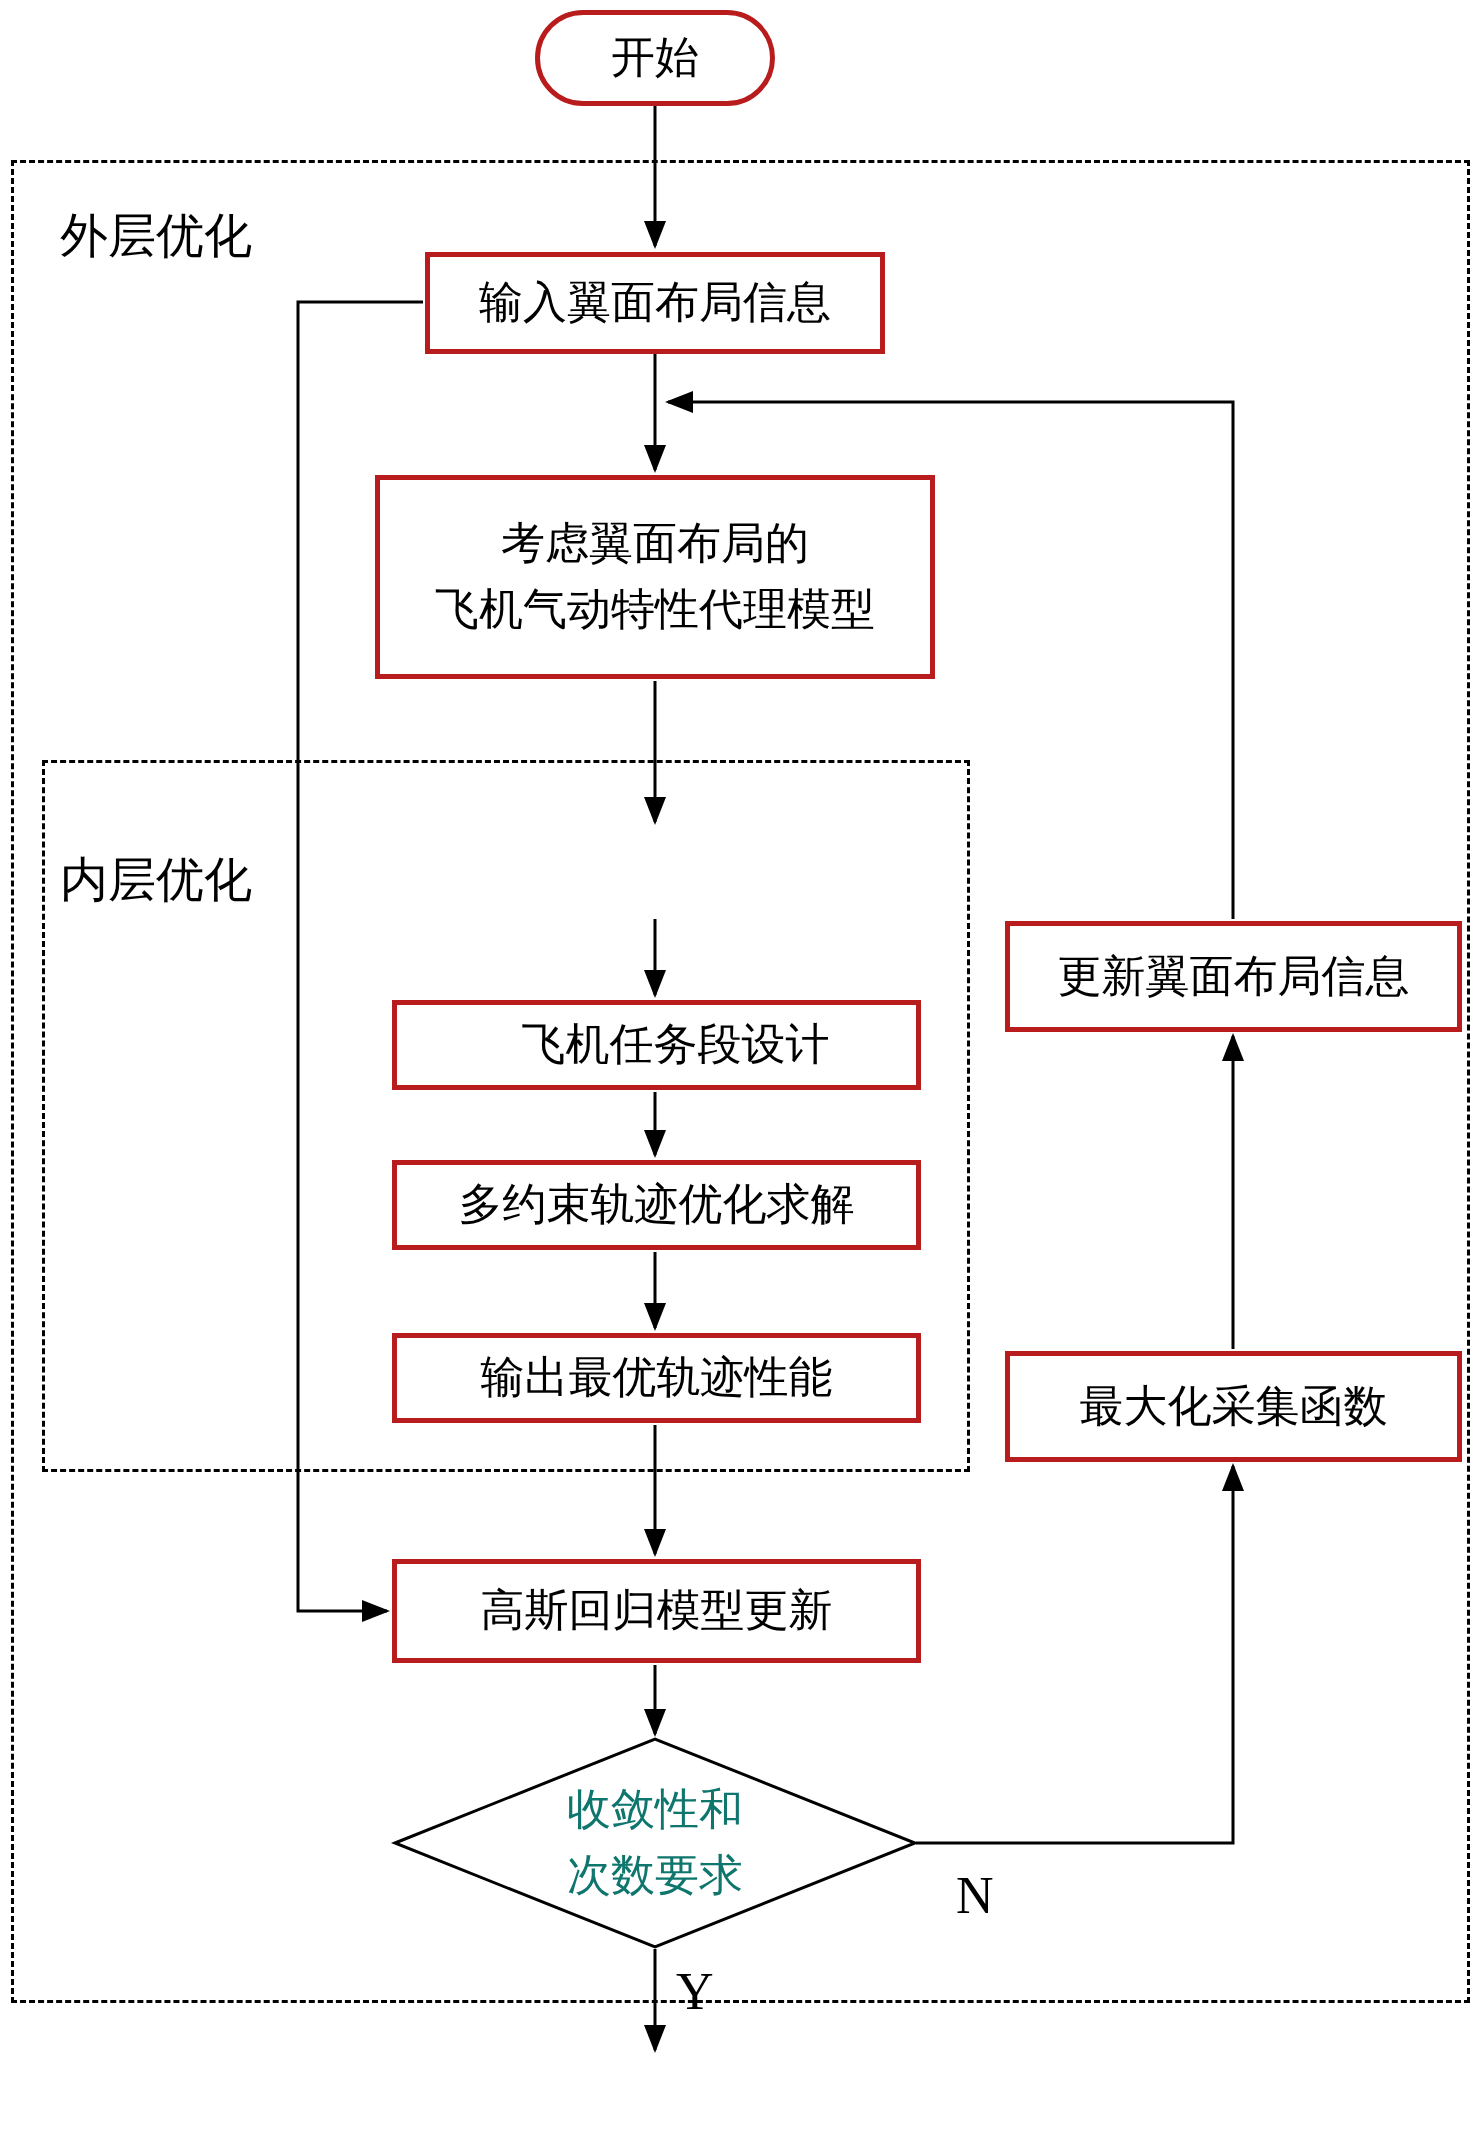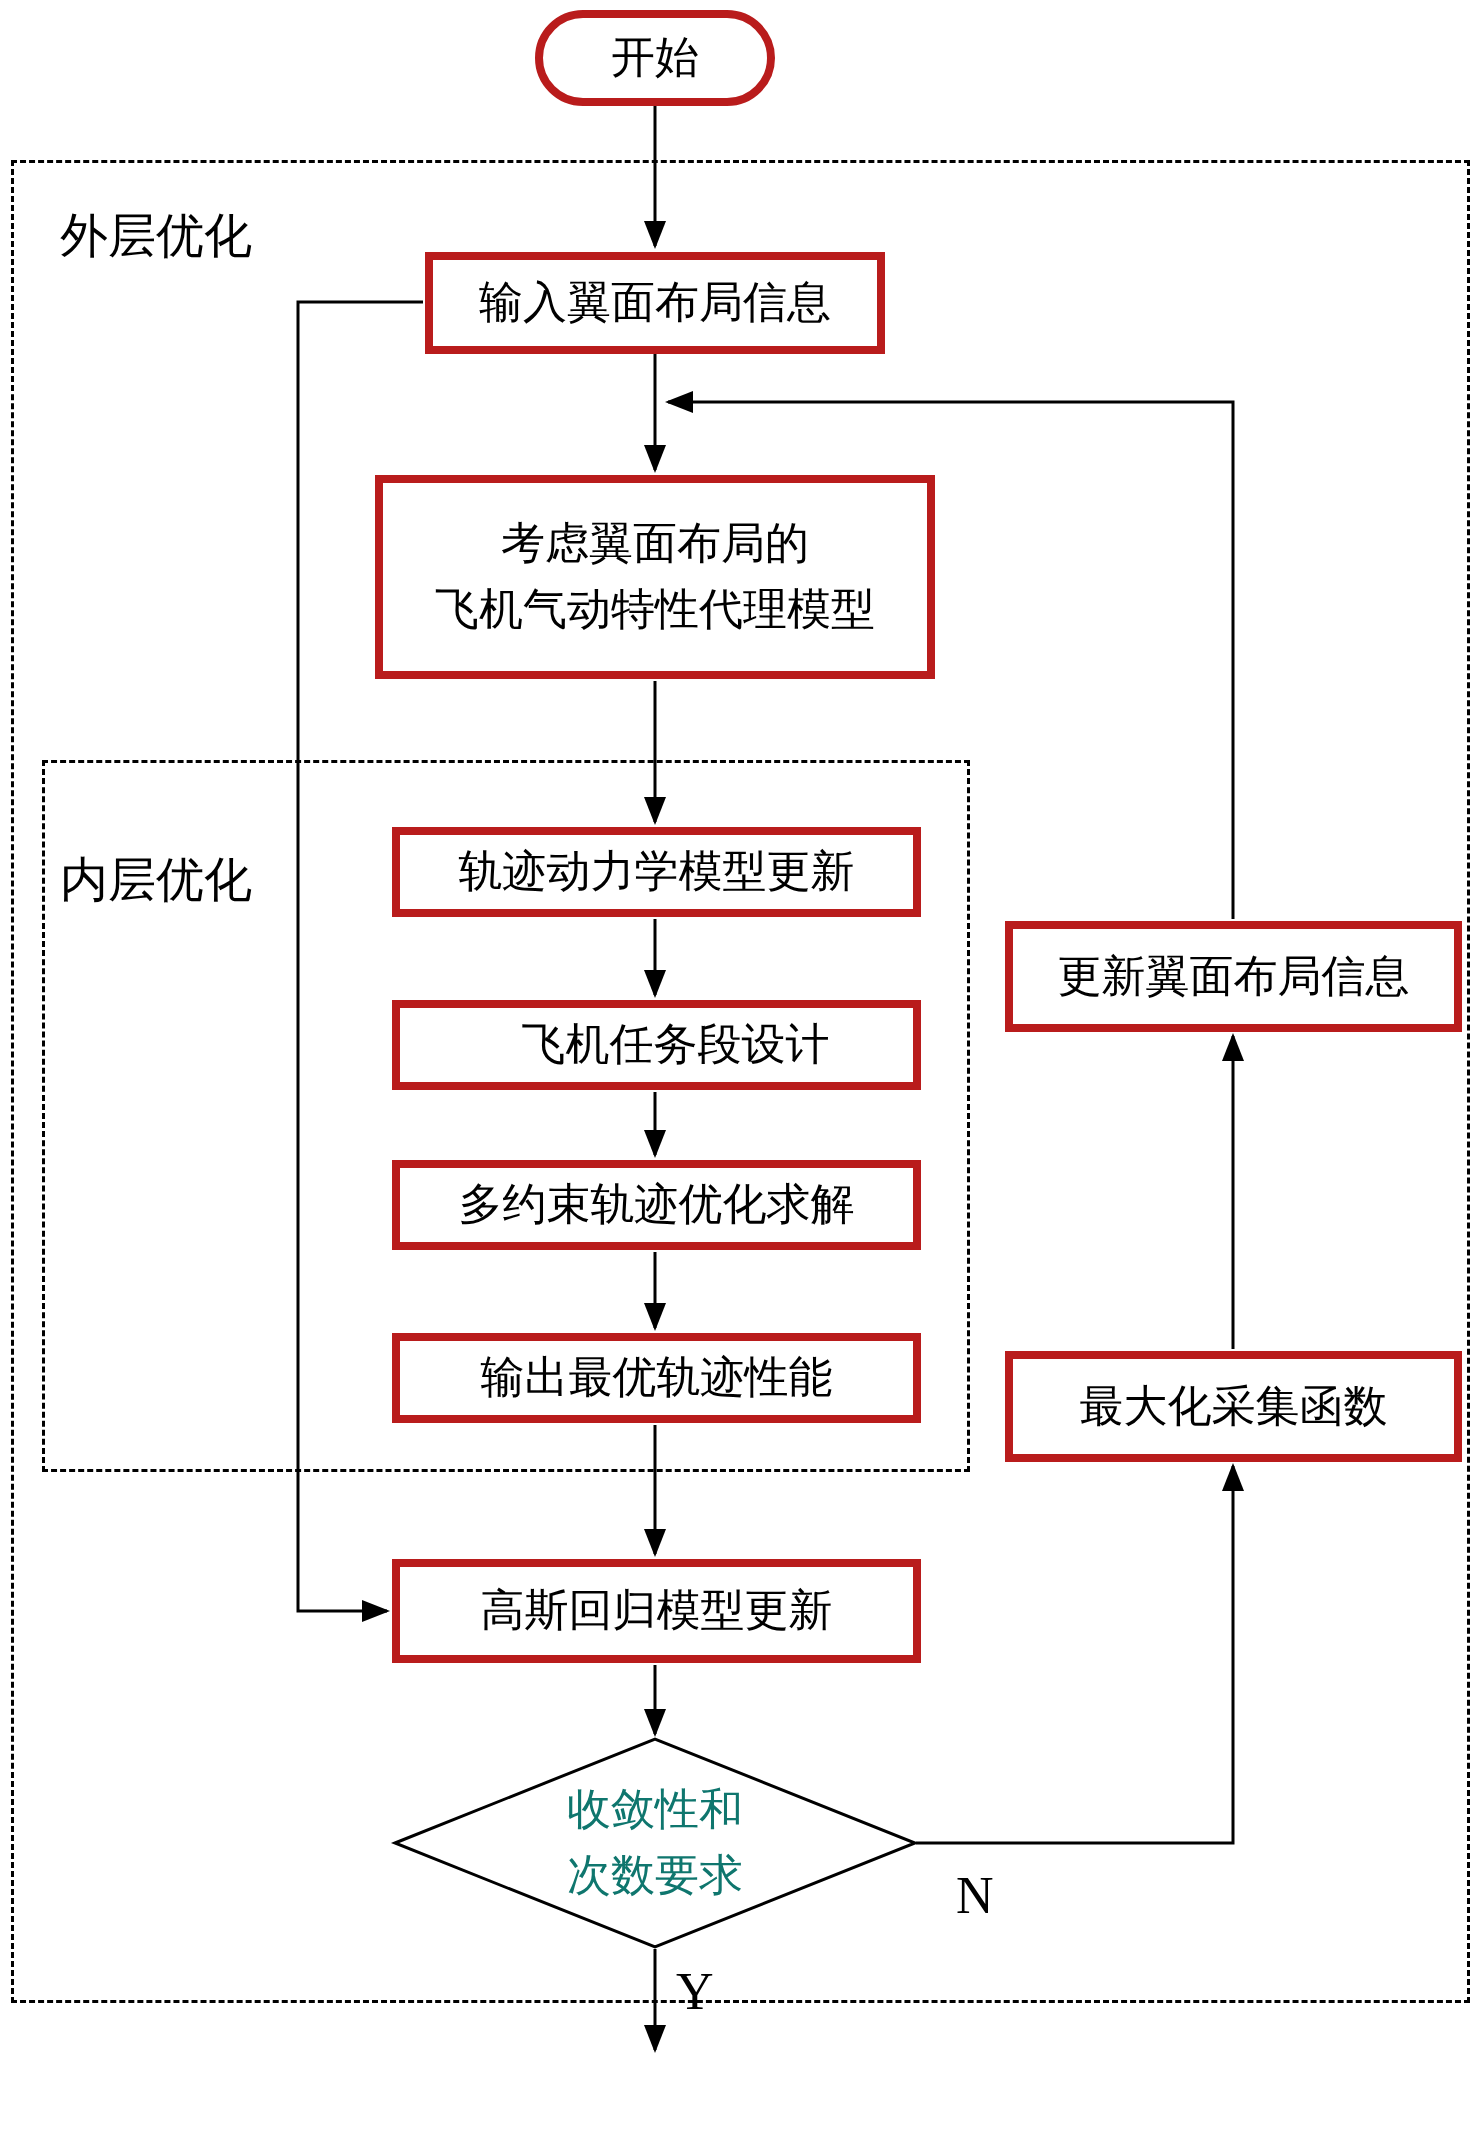--- a/index.html
+++ b/index.html
@@ -7,21 +7,21 @@
     position:relative;
     width:1480px;height:2151px;
     background:#ffffff;
     font-family:"Liberation Serif","DejaVu Serif",serif;
     overflow:hidden;
   }
   #wires{position:absolute;left:0;top:0;width:1480px;height:2151px;}
   .box{
     position:absolute;
     box-sizing:border-box;
-    border:8px solid #b91c1c;
+    border:5px solid #b91c1c;
     background:#fff;
     display:flex;align-items:center;justify-content:center;
     text-align:center;
     font-size:44px;color:#000;
     white-space:pre-line;
     line-height:1.5;
     z-index:2;
   }
   .stadium{border-radius:52px;}
   .dashedbox{
@@ -79,21 +79,20 @@
     <polygon points="395,1843 655,1739 915,1843 655,1947" fill="#fff" stroke="#000" stroke-width="3"></polygon>
   </svg>
 
   <div class="box stadium" style="left:535px;top:10px;width:240px;height:96px;">开始</div>
 
   <div class="box" style="left:425px;top:252px;width:460px;height:102px;">输入翼面布局信息</div>
 
   <div class="box" style="left:375px;top:475px;width:560px;height:204px;">考虑翼面布局的
 飞机气动特性代理模型</div>
 
-  <div class="box" style="left:392px;top:827px;width:529px;height:90px;">轨迹动力学模型更新</div>
 
   <div class="box" style="left:392px;top:1000px;width:529px;height:90px;padding-left:38px;">飞机任务段设计</div>
 
   <div class="box" style="left:392px;top:1160px;width:529px;height:90px;">多约束轨迹优化求解</div>
 
   <div class="box" style="left:392px;top:1333px;width:529px;height:90px;">输出最优轨迹性能</div>
 
   <div class="box" style="left:392px;top:1559px;width:529px;height:104px;">高斯回归模型更新</div>
 
   <div class="diamond-text" style="left:475px;top:1769px;width:360px;height:148px;">收敛性和

